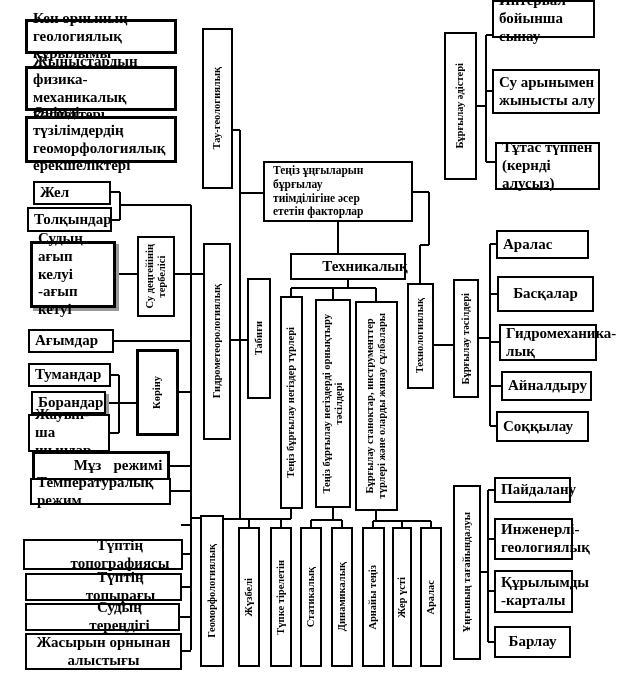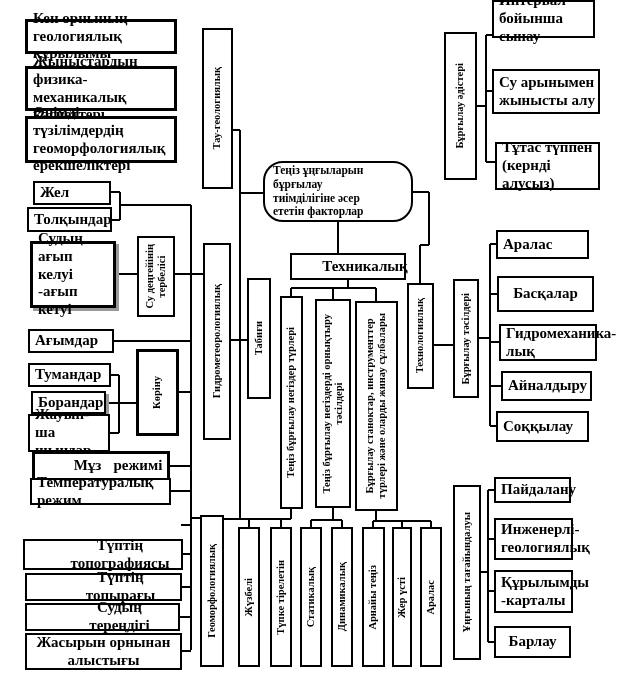--- a/index.html
+++ b/index.html
@@ -13,21 +13,21 @@
   .box{
     position:absolute;box-sizing:border-box;border:2px solid #000;background:#fff;
     display:flex;align-items:center;justify-content:center;
     font-weight:bold;font-size:15px;line-height:1.18;color:#000;
     text-align:center;white-space:pre-line;padding:1px 2px;z-index:2;
   }
   .box.l{justify-content:flex-start;text-align:left;padding-left:5px;}
   .box.sp{word-spacing:0.55em;padding-left:36px;}
   .box.thick{border-width:3px;}
   .box.sh{box-shadow:3px 3px 0 #999;}
-  .box.rounded{border-radius:20px;border-width:2.5px;padding-left:8px;}
+  .box.rounded{border-radius:0;border-width:2.5px;padding-left:8px;}
   .box.v span{writing-mode:vertical-rl;transform:rotate(180deg);display:block;}
   .box.v{font-size:10.5px;}
   .fs10{font-size:10px;}
 </style>
 </head>
 <body>
 
 <div id="canvas">
 
   <svg id="wires" viewBox="0 0 624 687" xmlns="http://www.w3.org/2000/svg">

